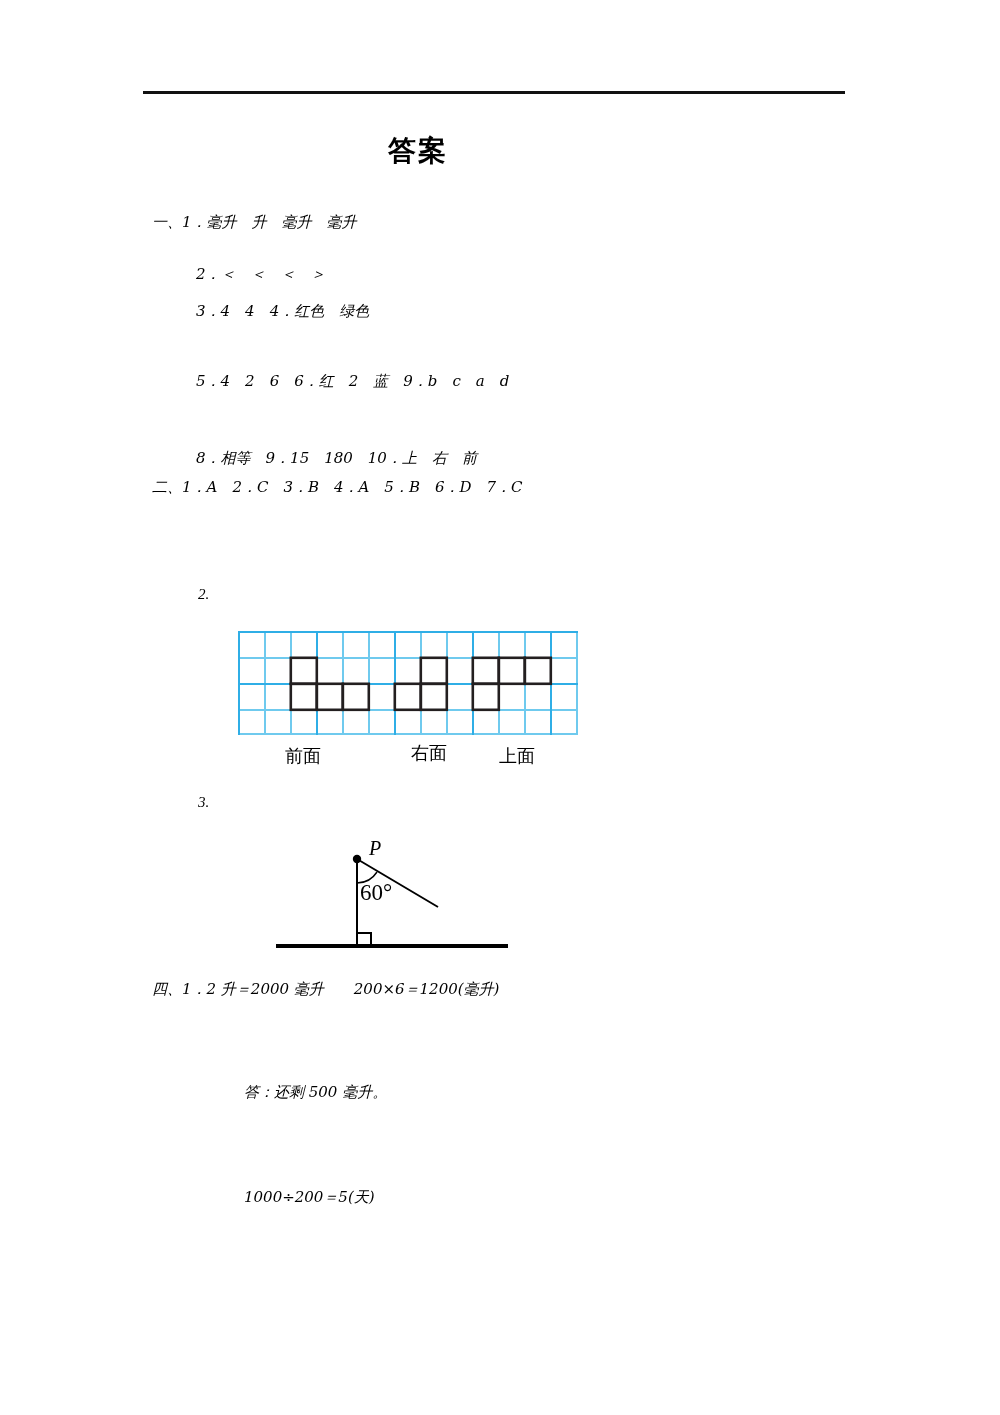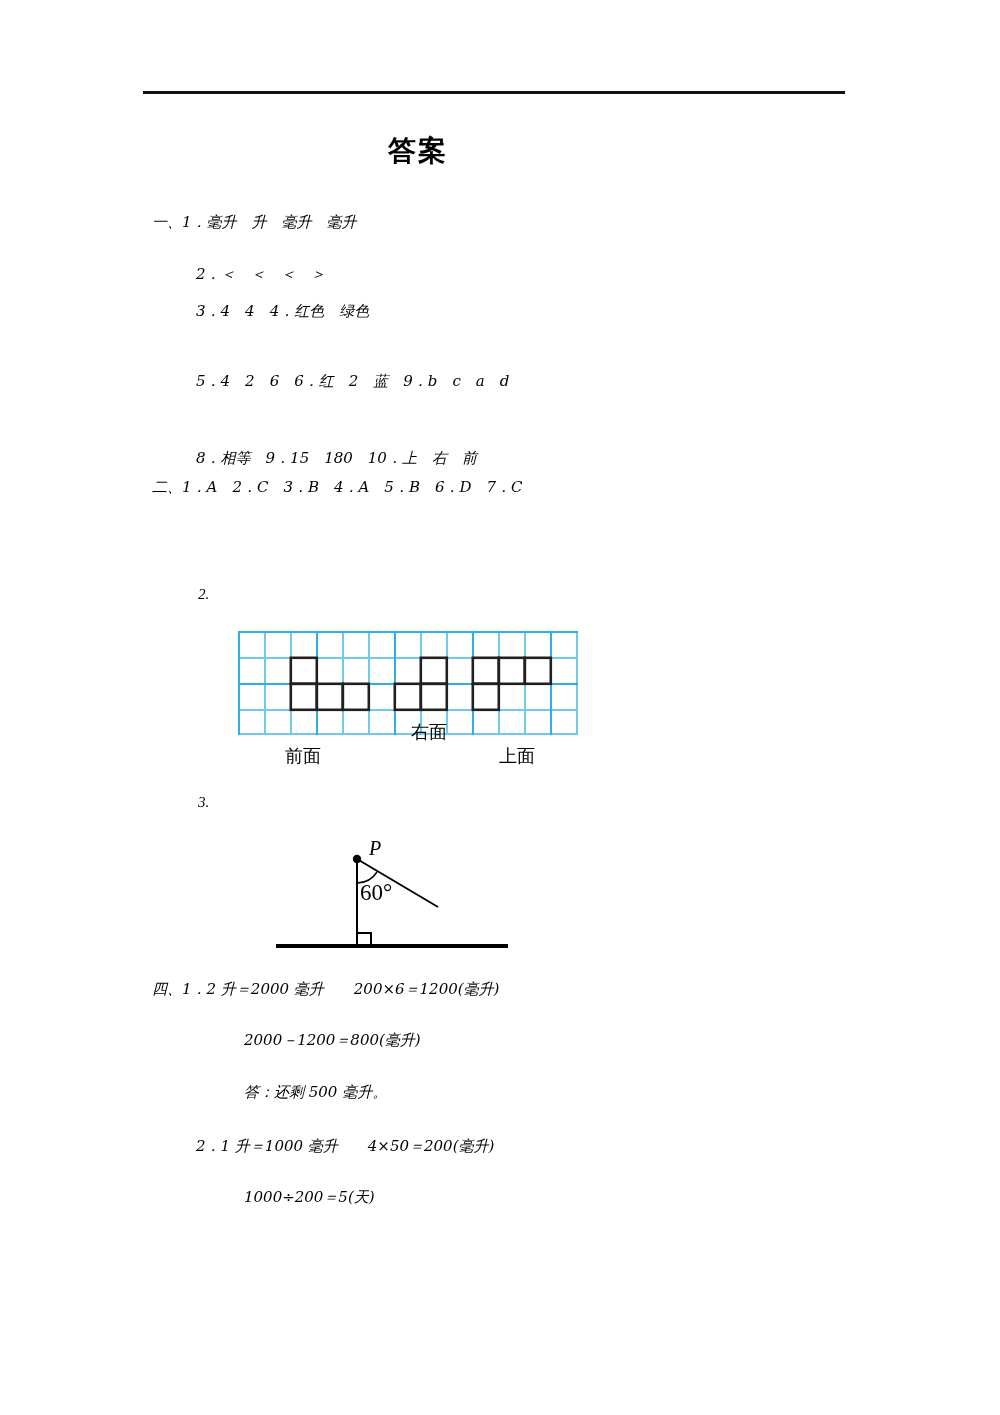--- a/index.html
+++ b/index.html
@@ -165,21 +165,21 @@
       <g fill="none" stroke="#231f20" stroke-width="2.6">
         <rect x="234.8" y="26.8" width="26" height="26"></rect>
         <rect x="260.8" y="26.8" width="26" height="26"></rect>
         <rect x="286.8" y="26.8" width="26" height="26"></rect>
         <rect x="234.8" y="52.8" width="26" height="26"></rect>
       </g>
     </svg>
   </div>
 
   <div class="grid-caption" style="left:285px; top:744px;">前面</div>
-  <div class="grid-caption" style="left:411px; top:720px;">右面</div>
+  <div class="grid-caption" style="left:411px; top:741px;">右面</div>
   <div class="grid-caption" style="left:499px; top:744px;">上面</div>
 
   <div class="line" style="left:198px; top:795px;">3.</div>
 
   <div class="angle-figure">
     <svg width="260" height="118" viewBox="0 0 260 118">
 
       <line x1="8" y1="108" x2="240" y2="108" stroke="#000000" stroke-width="3.2" shape-rendering="crispEdges"></line>
 
       <line x1="89" y1="21" x2="89" y2="108" stroke="#000000" stroke-width="2.6" shape-rendering="crispEdges"></line>
@@ -192,22 +192,20 @@
 
       <path d="M 89 95 L 103 95 L 103 108" fill="none" stroke="#000000" stroke-width="1.6" shape-rendering="crispEdges"></path>
 
       <text x="101" y="17" font-family="Liberation Serif, DejaVu Serif, serif" font-size="20" font-style="italic" fill="#000000">P</text>
       <text x="92" y="62" font-family="Liberation Serif, DejaVu Serif, serif" font-size="23" fill="#000000">60°</text>
     </svg>
   </div>
 
   <div class="line cjk" style="left:152px; top:982px;">四、1．2 升＝2000 毫升　　200×6＝1200(毫升)</div>
 
-  <div class="line cjk" style="left:244px; top:1033px;">2000－1200＝800(毫升)</div>
 
   <div class="line cjk" style="left:244px; top:1085px;">答：还剩 500 毫升。</div>
 
-  <div class="line cjk" style="left:196px; top:1139px;">2．1 升＝1000 毫升　　4×50＝200(毫升)</div>
 
   <div class="line cjk" style="left:244px; top:1190px;">1000÷200＝5(天)</div>
 
 
 </div>
 
 </body></html>

